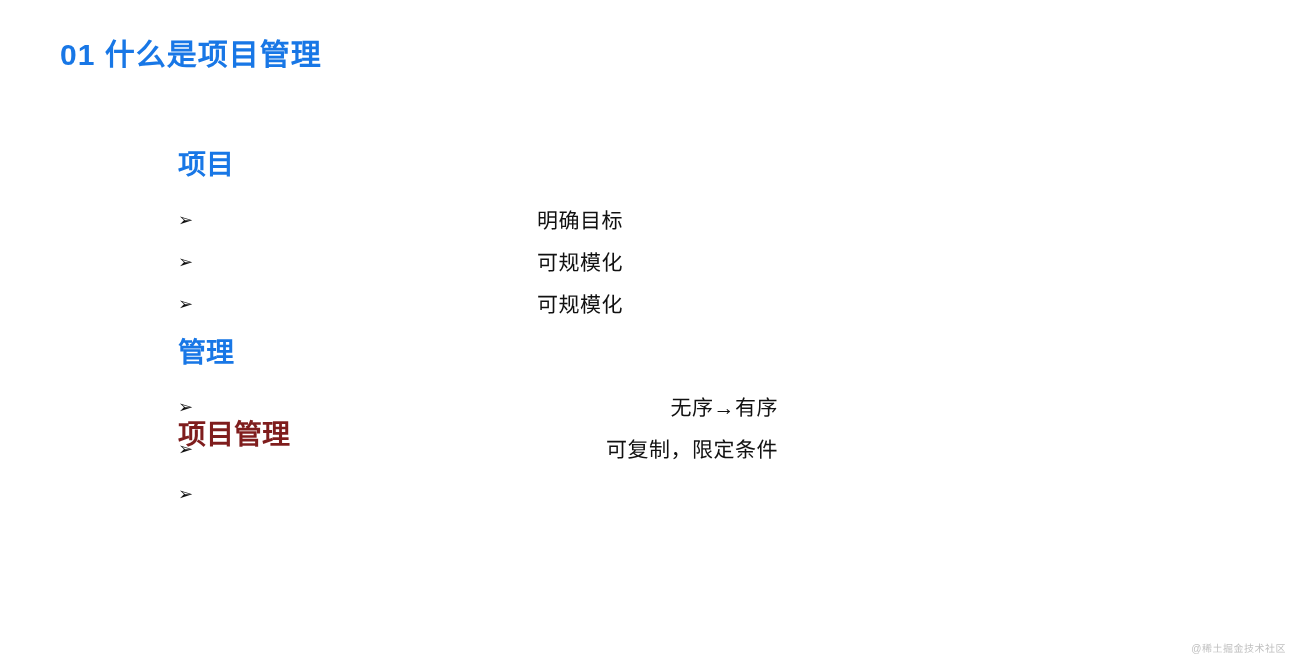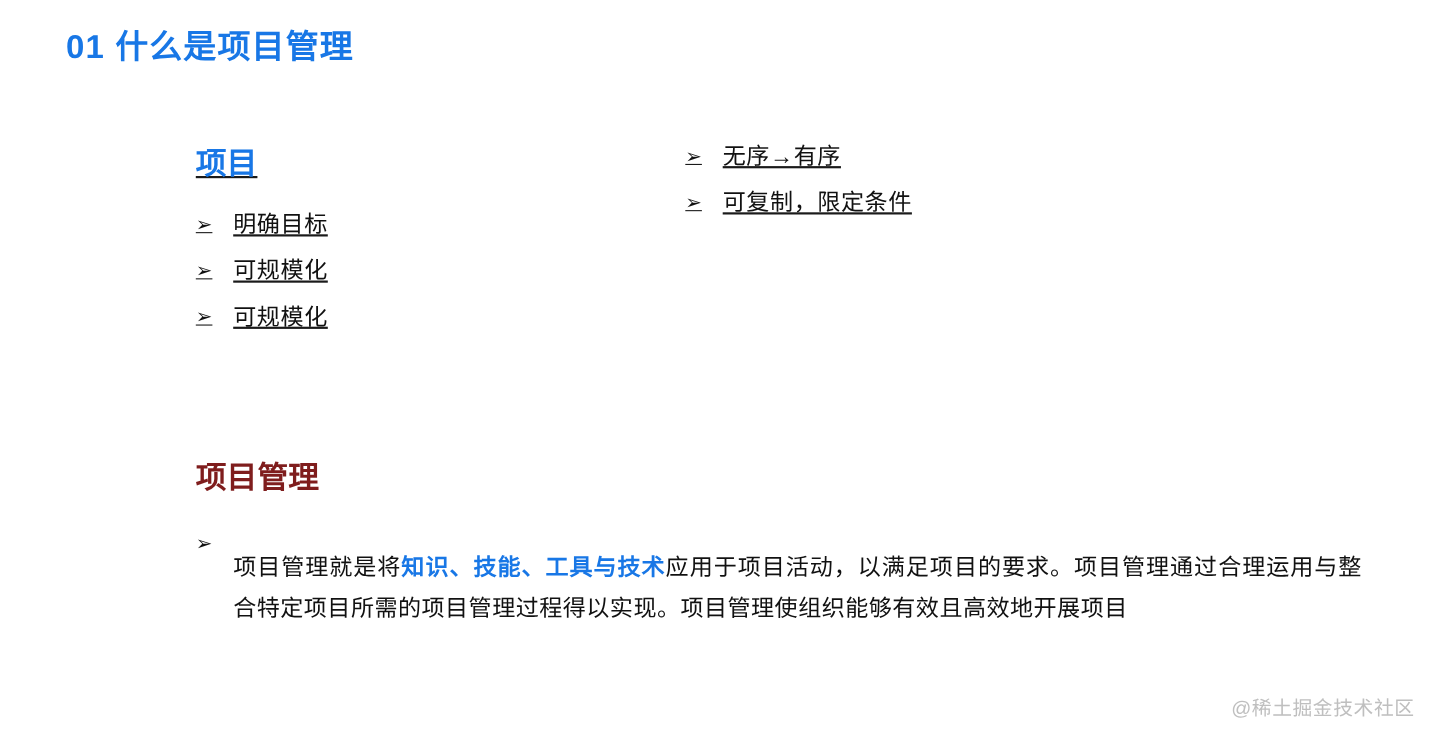--- a/index.html
+++ b/index.html
@@ -20,37 +20,36 @@
     position: relative;
     width: 1308px;
     height: 669px;
     box-sizing: border-box;
   }
 
   
   .slide-title {
     position: absolute;
     left: 60px;
-    top: 18px;
+    top: 30px;
     font-size: 30px;
     font-weight: bold;
     color: #1877e6;
     letter-spacing: 1px;
     white-space: nowrap;
   }
 
   
   .columns {
     position: absolute;
     left: 178px;
-    top: 132px;
+    top: 148px;
     width: 1080px;
     display: flex;
-    flex-direction: row;
-    text-decoration: underline;
+    flex-direction: column;
   }
   .col {
     width: 445px;
   }
   .col.col-right {
     width: 600px;
   }
   .col-heading {
     font-size: 28px;
     font-weight: bold;
@@ -74,20 +73,21 @@
   .bullet-marker {
     flex: 0 0 auto;
     width: 34px;
     font-size: 18px;
     color: #111111;
     line-height: 1.15;
   }
   .bullet-text {
     flex: 1 1 auto;
     letter-spacing: 0.5px;
+    text-align: right;
   }
 
   
   .section {
     position: absolute;
     left: 178px;
     top: 412px;
     width: 1060px;
   }
   .section-heading {
@@ -119,21 +119,21 @@
   .hl {
     color: #1877e6;
     font-weight: bold;
   }
 
   
   .watermark {
     position: absolute;
     right: 22px;
     bottom: 14px;
-    font-size: 18px;
+    font-size: 10px;
     color: #bfbfbf;
     letter-spacing: 0.5px;
   }
 </style>
 </head>
 <body>
 
 <div class="slide">
 
   <div class="slide-title">01 什么是项目管理</div>
@@ -152,37 +152,37 @@
           <span class="bullet-text">可规模化</span>
         </li>
         <li class="bullet-item">
           <span class="bullet-marker">➢</span>
           <span class="bullet-text">可规模化</span>
         </li>
       </ul>
     </div>
 
     <div class="col col-right">
+      <div class="col-heading">管理</div>
       <ul class="bullet-list">
         <li class="bullet-item">
           <span class="bullet-marker">➢</span>
           <span class="bullet-text">无序→有序</span>
         </li>
         <li class="bullet-item">
           <span class="bullet-marker">➢</span>
           <span class="bullet-text">可复制，限定条件</span>
         </li>
       </ul>
     </div>
 
   </div>
 
   <div class="section">
     <div class="section-heading">项目管理</div>
     <div class="para-row">
       <span class="para-marker">➢</span>
-      <p class="para-text"><span>项目管理就是将</span><span class="hl">知识、技能、工具与技术</span><span>应用于项目活动，以满足项目的要求。项目管理通过合理运用与整合特定项目所需的项目管理过程得以实现。项目管理使组织能够有效且高效地开展项目</span></p>
     </div>
   </div>
 
   <div class="watermark">@稀土掘金技术社区</div>
 
 </div>
 
 </body></html>

